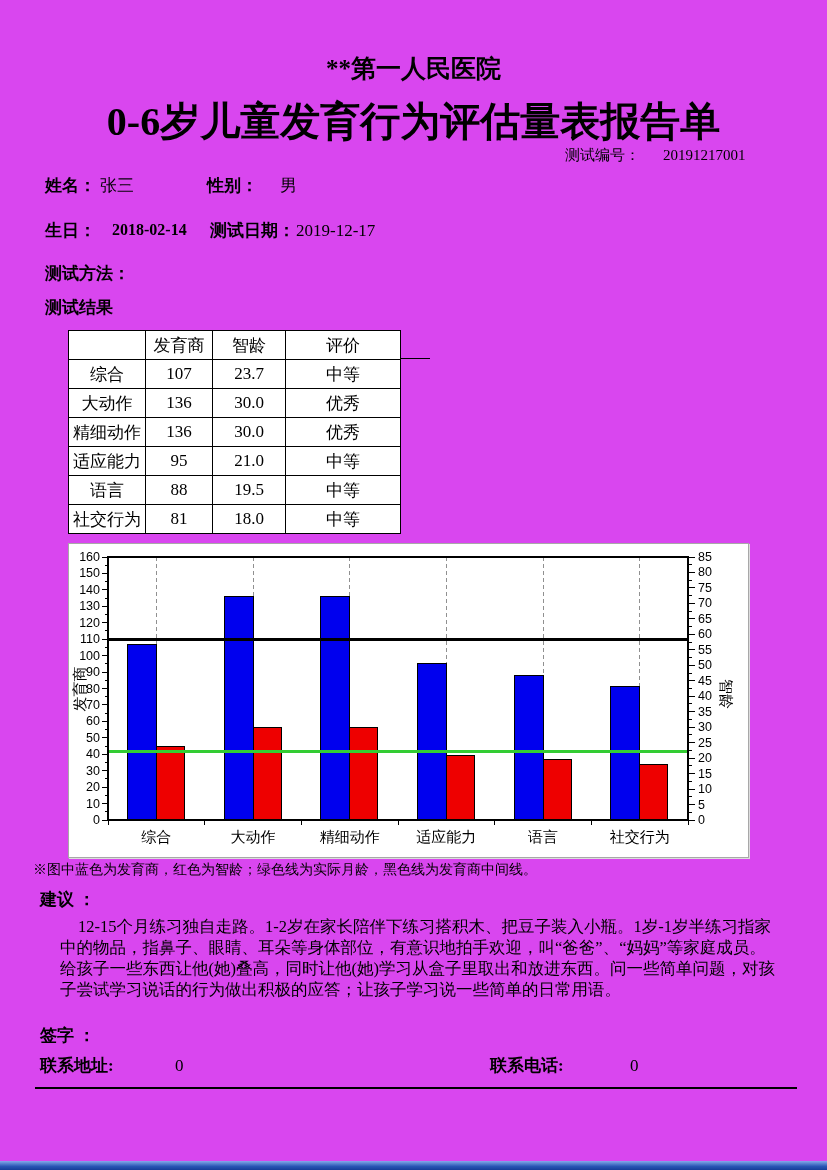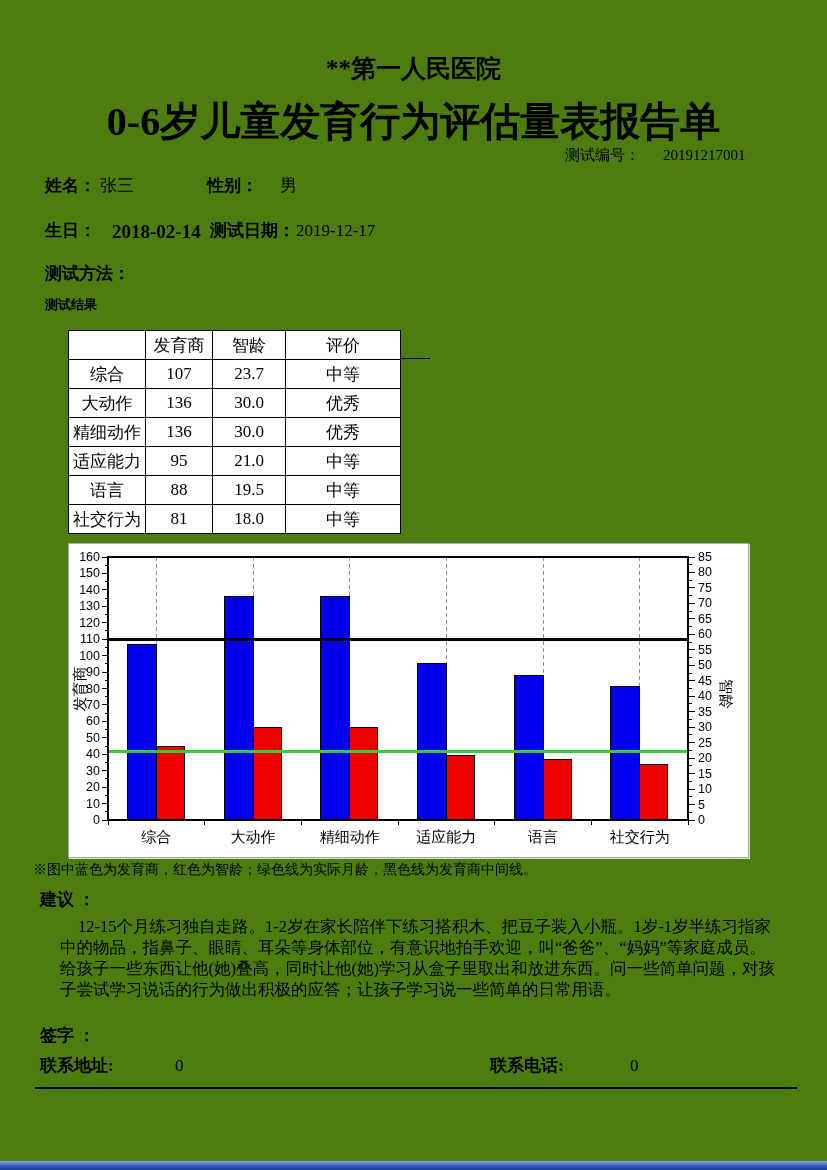--- a/index.html
+++ b/index.html
@@ -1,17 +1,17 @@
 <!DOCTYPE html>
 <html><head>
 <meta charset="utf-8">
 <style>
   html,body { margin:0; padding:0; background:#fff; }
   .page {
-    position:relative; width:827px; height:1170px; background:#4d7c0f;
+    position:relative; width:827px; height:1170px; background:#d946ef;
     font-family:"Liberation Serif","DejaVu Serif",serif; color:#000;
     overflow:hidden;
   }
   .t { position:absolute; white-space:nowrap; line-height:1.15; }
   .b { font-weight:bold; }
   .center { left:0; width:827px; text-align:center; }
 
   
   table.results {
     position:absolute; left:68px; top:330px;
@@ -50,27 +50,27 @@
   <div class="t center b" style="top:99px; font-size:40px;">0-6岁儿童发育行为评估量表报告单</div>
   <div class="t" style="left:565px; top:147px; font-size:15px;">测试编号：</div>
   <div class="t" style="left:663px; top:147px; font-size:15px;">20191217001</div>
 
   <div class="t b" style="left:45px;  top:176px; font-size:17px;">姓名：</div>
   <div class="t" style="left:100px; top:176px; font-size:17px;">张三</div>
   <div class="t b" style="left:207px; top:176px; font-size:17px;font-family:Liberation Serif, serif;">性别：</div>
   <div class="t" style="left:280px; top:176px; font-size:17px;">男</div>
 
   <div class="t b" style="left:45px;  top:221px; font-size:17px;">生日：</div>
-  <div class="t b" style="left:112px; top:221px; font-size:19px;">2018-02-14</div>
+  <div class="t b" style="left:112px; top:221px; font-size:16px;">2018-02-14</div>
   <div class="t b" style="left:210px; top:221px; font-size:17px;">测试日期：</div>
   <div class="t" style="left:296px; top:221px; font-size:17px;">2019-12-17</div>
 
   <div class="t b" style="left:45px;  top:264px; font-size:17px;">测试方法：</div>
 
-  <div class="t b" style="left:45px;  top:298px; font-size:13px;text-align:center;">测试结果</div>
+  <div class="t b" style="left:45px;  top:298px; font-size:17px;text-align:center;">测试结果</div>
 
   <table class="results">
     <colgroup>
       <col style="width:77px;">
         <col style="width:67px;">
         <col style="width:73px;">
         <col style="width:115px;">
     </colgroup>
     <thead>
       <tr>

